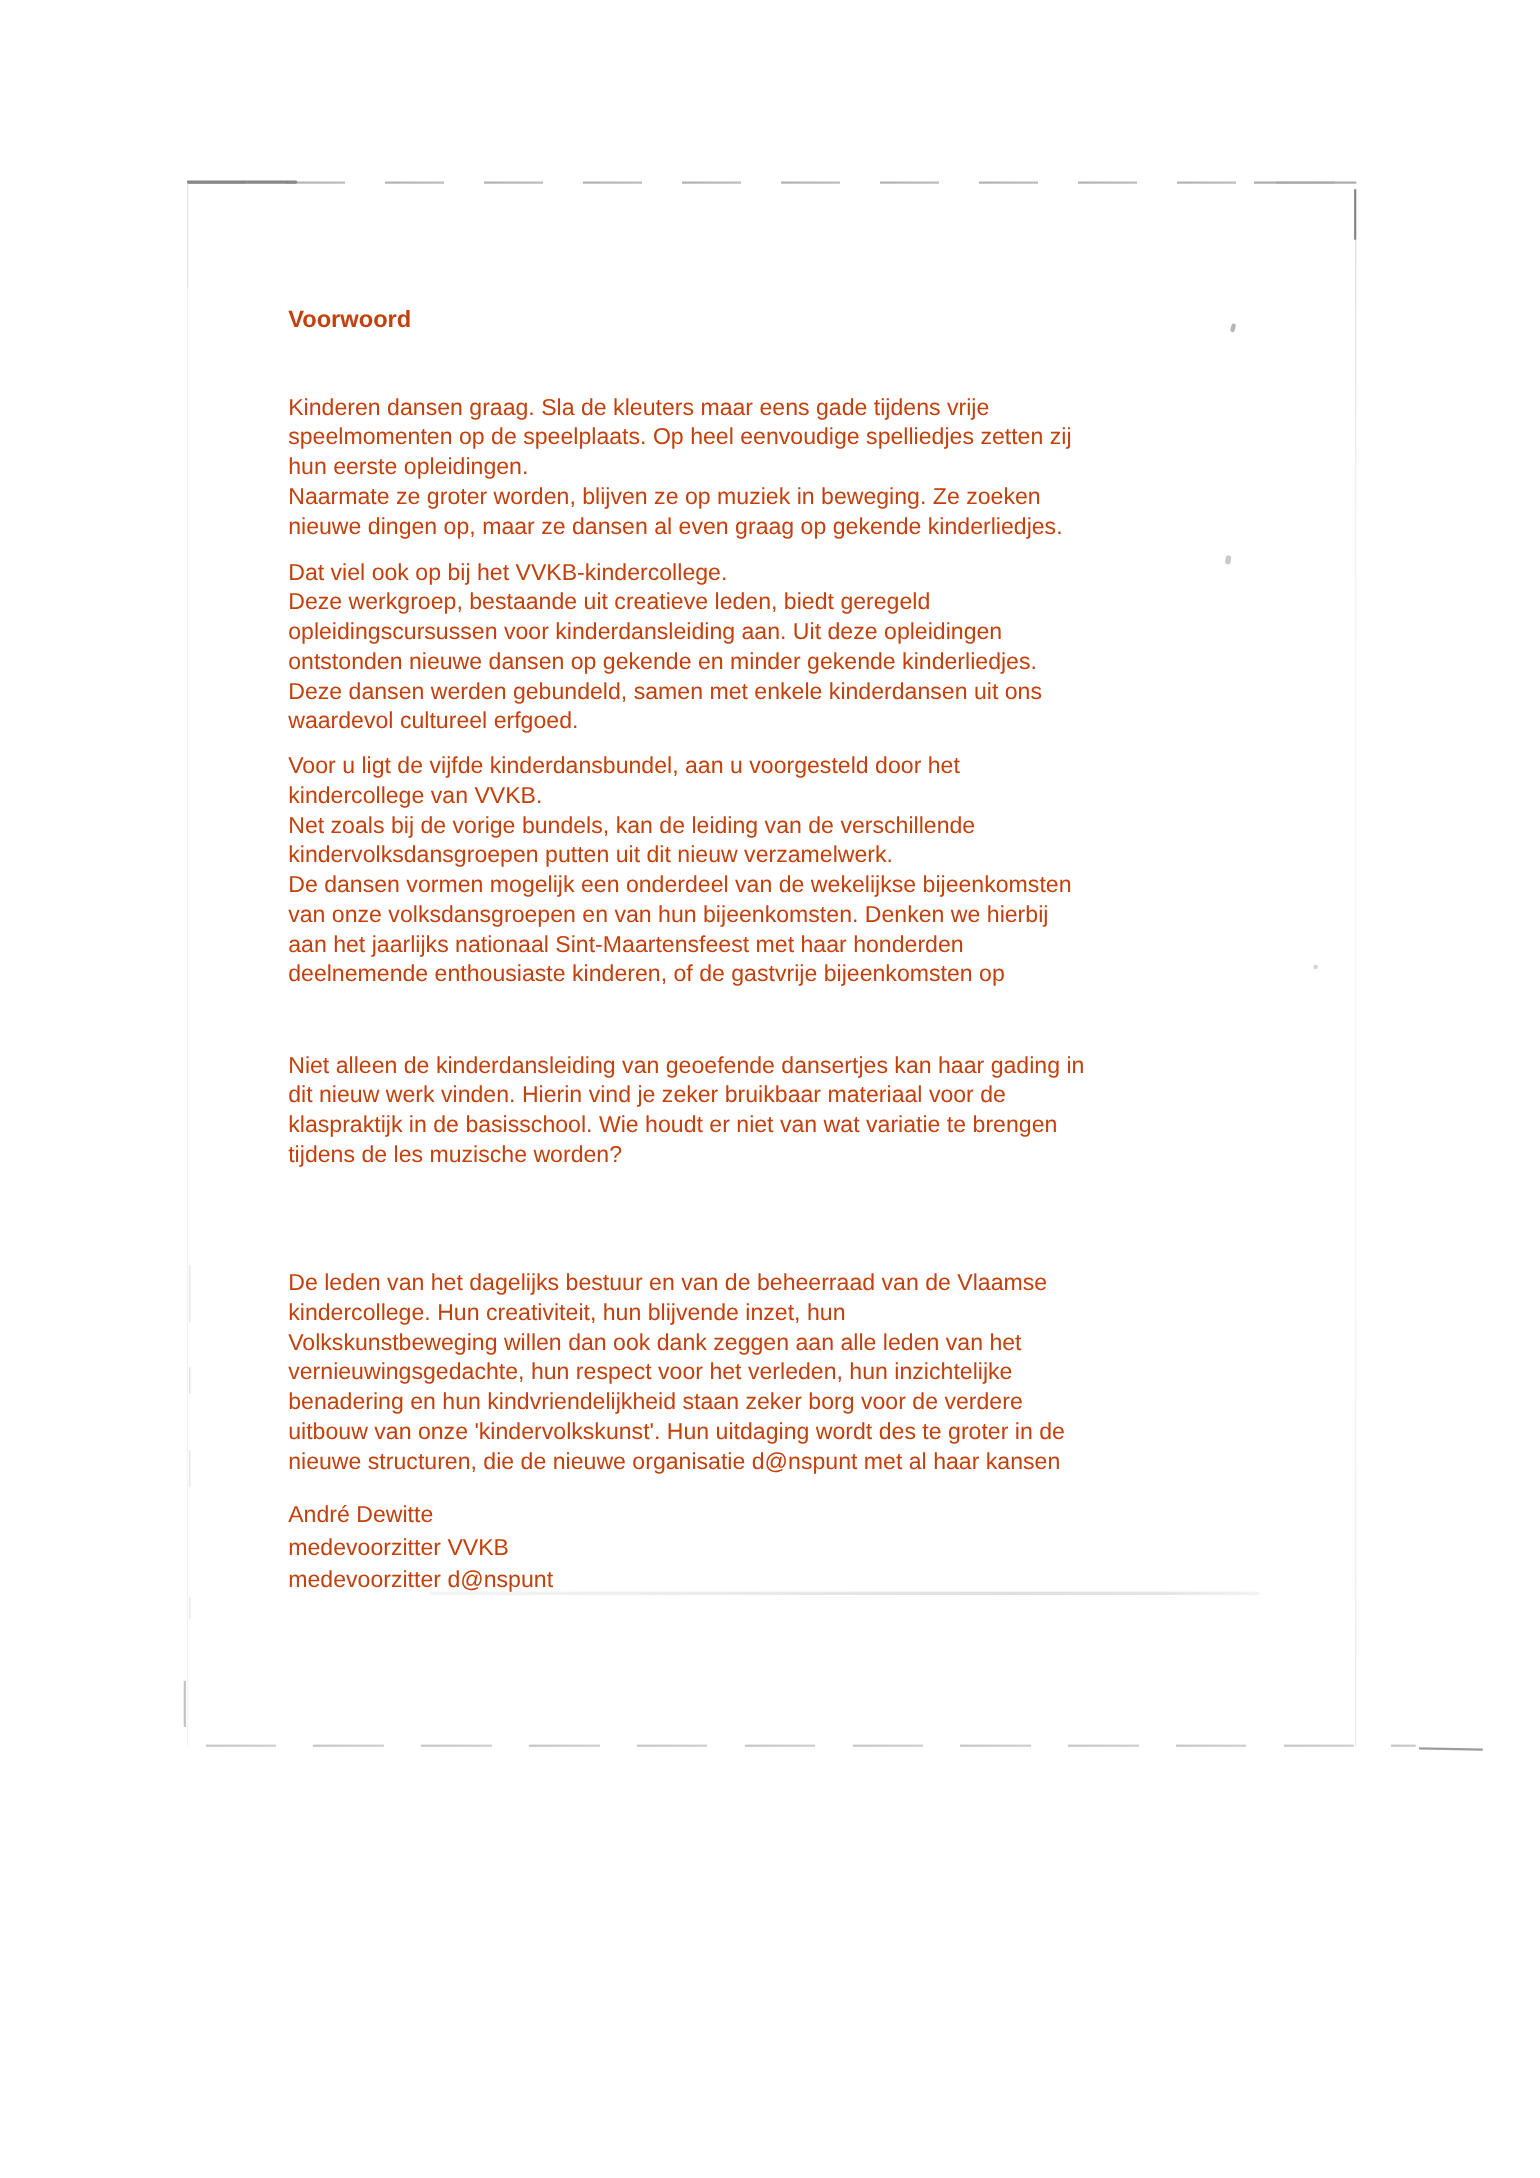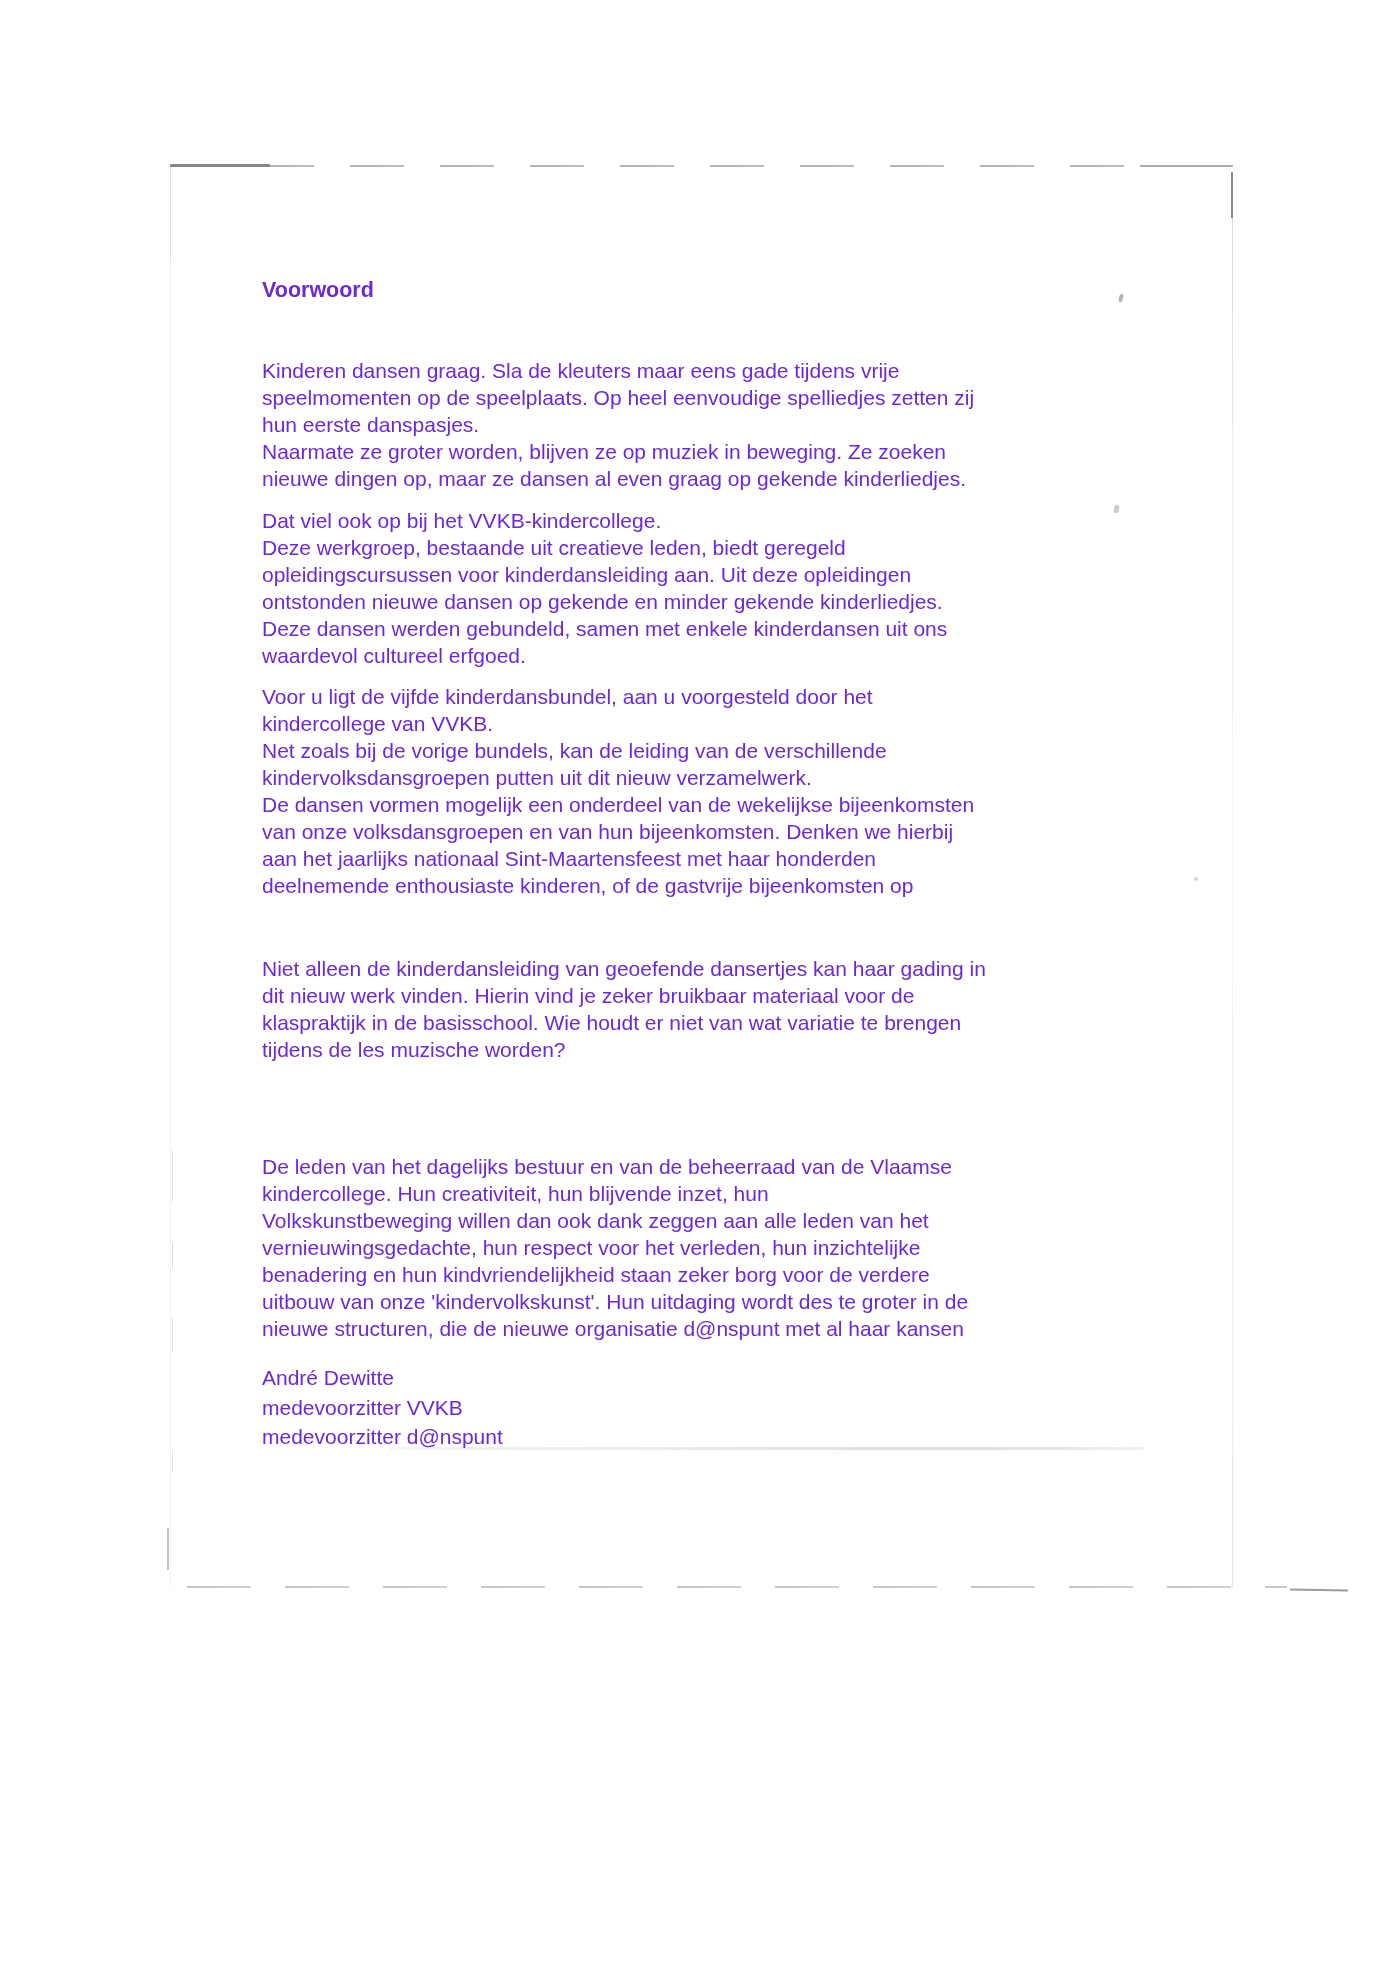--- a/index.html
+++ b/index.html
@@ -54,21 +54,21 @@
   .speck { position: absolute; pointer-events: none; }
   .speck-1 { left: 1119px; top: 294px; width: 4px; height: 8px; background: #b5b5b5; border-radius: 2px; transform: rotate(14deg); }
   .speck-2 { left: 1114px; top: 505px; width: 5px; height: 8px; background: #cacaca; border-radius: 2px; transform: rotate(8deg); }
   .speck-3 { left: 1194px; top: 877px; width: 4px; height: 4px; background: #d2d2d2; border-radius: 50%; }
 
   
   .txt {
     position: absolute;
     left: 262px;
     width: 860px;
-    color: #6d28d9;
+    color: #c2410c;
     font-size: 21px;
     line-height: 27px;
     letter-spacing: 0px;
     white-space: nowrap;
   }
   .doc-title {
     top: 277px;
     font-weight: bold;
     font-size: 21.5px;
   }
@@ -101,21 +101,21 @@
   <div class="edge scan-streak"></div>
   <div class="speck speck-1"></div>
   <div class="speck speck-2"></div>
   <div class="speck speck-3"></div>
 
   <h1 class="txt doc-title">Voorwoord</h1>
 
   <div class="txt para-1">
       <div>Kinderen dansen graag. Sla de kleuters maar eens gade tijdens vrije</div>
       <div>speelmomenten op de speelplaats. Op heel eenvoudige spelliedjes zetten zij</div>
-      <div>hun eerste danspasjes.</div>
+      <div>hun eerste opleidingen.</div>
       <div>Naarmate ze groter worden, blijven ze op muziek in beweging. Ze zoeken</div>
       <div>nieuwe dingen op, maar ze dansen al even graag op gekende kinderliedjes.</div>
     </div>
   <div class="txt para-2">
       <div>Dat viel ook op bij het VVKB-kindercollege.</div>
       <div>Deze werkgroep, bestaande uit creatieve leden, biedt geregeld</div>
       <div>opleidingscursussen voor kinderdansleiding aan. Uit deze opleidingen</div>
       <div>ontstonden nieuwe dansen op gekende en minder gekende kinderliedjes.</div>
       <div>Deze dansen werden gebundeld, samen met enkele kinderdansen uit ons</div>
       <div>waardevol cultureel erfgoed.</div>

